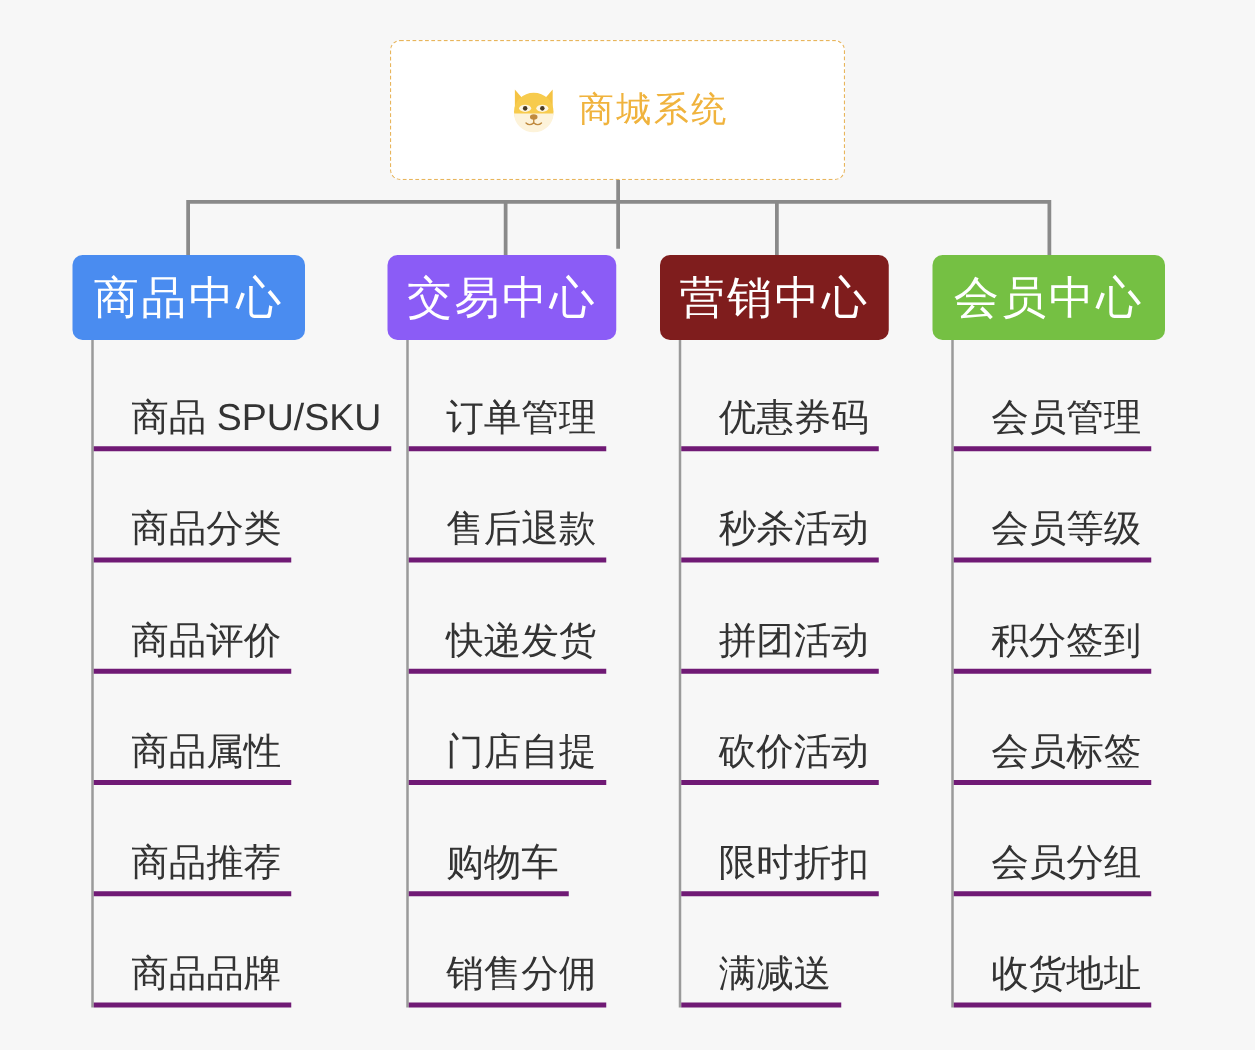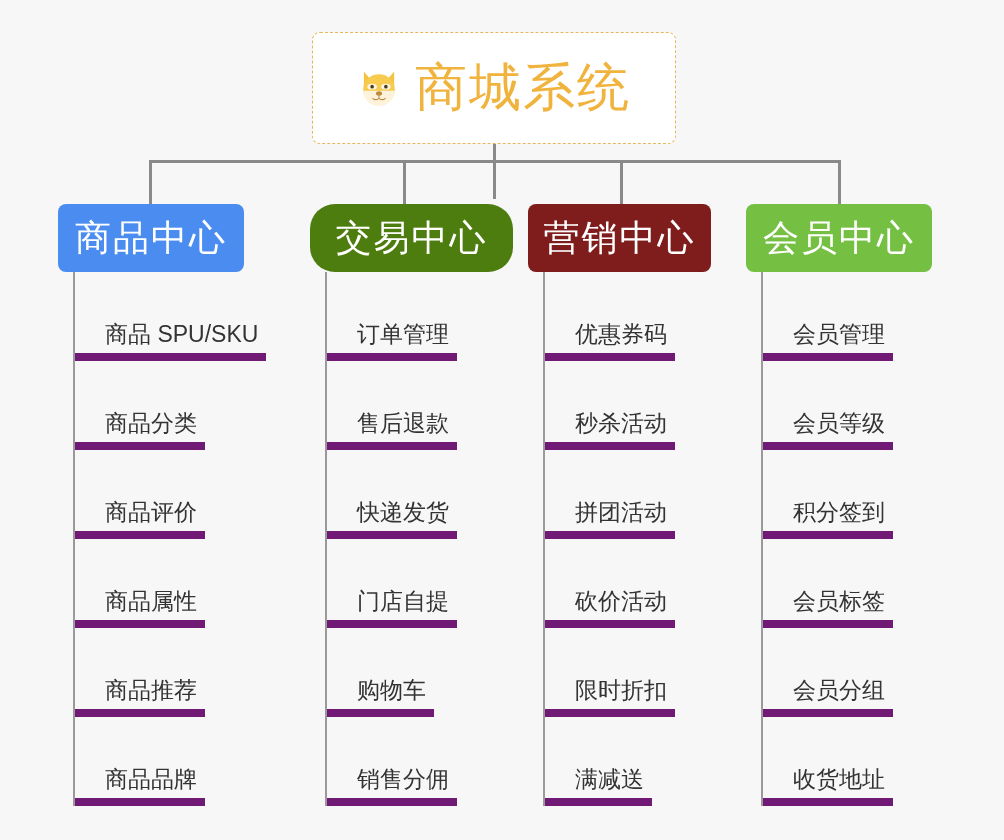--- a/index.html
+++ b/index.html
@@ -36,21 +36,21 @@
     justify-content: center;
     gap: 14px;
   }
   .root-icon {
     font-size: 40px;
     line-height: 1;
     display: block;
   }
   .root-icon svg { display: block; }
   .root-title {
-    font-size: 52px;
+    font-size: 28px;
     color: #f0b33d;
     letter-spacing: 2px;
     white-space: nowrap;
   }
 
   
   .conn {
     position: absolute;
     background: #8a8a8a;
   }
@@ -82,25 +82,25 @@
   }
   .sub-item {
     position: relative;
     height: 89px;
     display: flex;
     align-items: flex-end;
     box-sizing: border-box;
   }
   .sub-item-label {
     display: inline-block;
-    font-size: 23px;
+    font-size: 30px;
     color: #333333;
     white-space: nowrap;
     padding: 0 8px 6px 30px;
-    border-bottom: 8px solid #701a75;
+    border-bottom: 4px solid #701a75;
     line-height: 1.1;
   }
 </style>
 </head>
 <body>
 
 <div id="mindmap">
 
   <div class="root-node">
     <span class="root-icon">
@@ -149,21 +149,21 @@
       <div class="sub-item">
           <span class="sub-item-label">商品推荐</span>
         </div>
       <div class="sub-item">
           <span class="sub-item-label">商品品牌</span>
         </div>
     </div>
   </div>
 
   <div class="branch" style="left:310px; width:220px;">
-    <div class="cat-header" style="width:203px; background:#4d7c0f;border-radius:25px;">
+    <div class="cat-header" style="width:183px; background:#8b5cf6;">
       <span>交易中心</span>
     </div>
     <div class="sub-list">
       <div class="sub-item">
           <span class="sub-item-label">订单管理</span>
         </div>
       <div class="sub-item">
           <span class="sub-item-label">售后退款</span>
         </div>
       <div class="sub-item">

